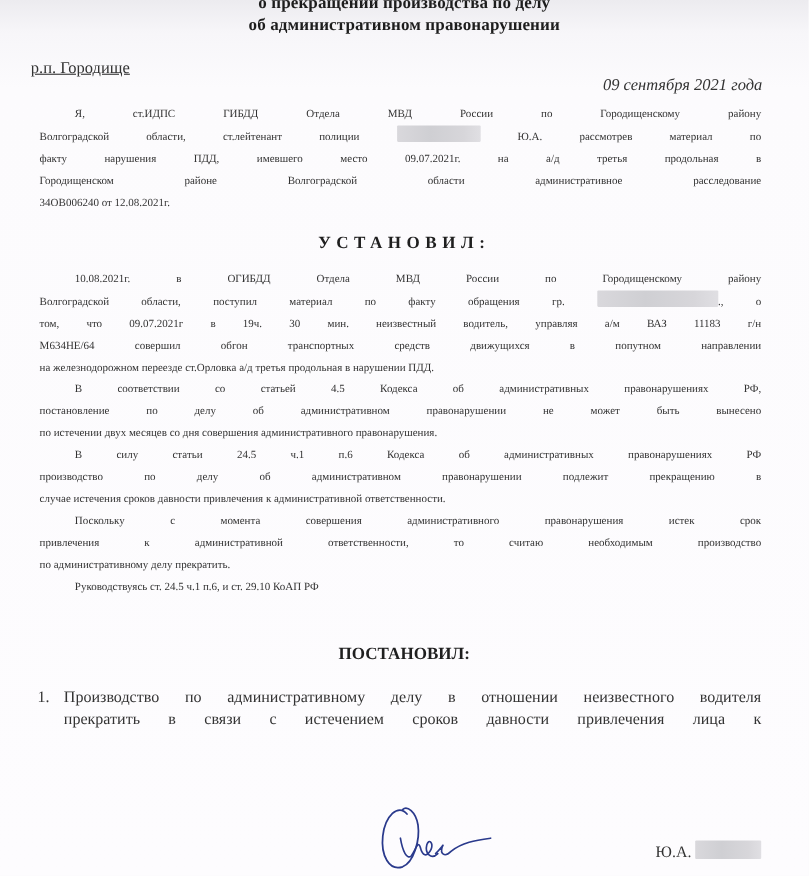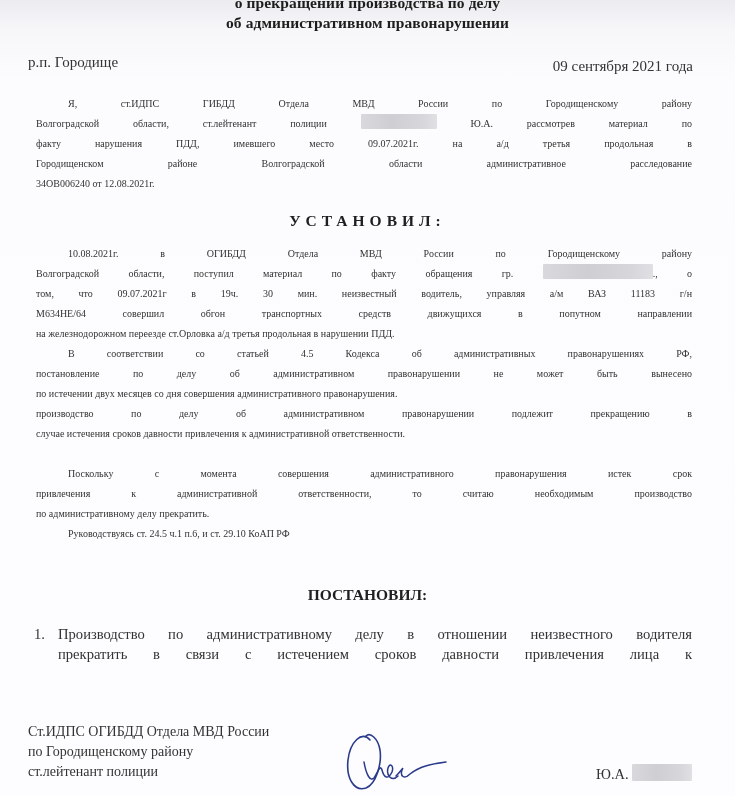--- a/index.html
+++ b/index.html
@@ -35,22 +35,22 @@
     .title.l2 { top: 14px; }
 
     .meta-row {
       position: absolute;
       top: 54px;
       left: 28px;
       right: 42px;
       font-size: 15px;
       color: #333;
     }
-    .meta-place { position: absolute; left: 0; top: 0; }
-    .meta-date  { position: absolute; right: 0; top: 4px; }
+    .meta-place { position: absolute; left: 0; top: 0; text-decoration: underline; }
+    .meta-date  { position: absolute; right: 0; top: 16px; font-style: italic; }
 
     .para {
       position: absolute;
       left: 36px;
       width: 656px;
       font-size: 10px;
       line-height: 20px;
       text-align: justify;
       text-align-last: left;
       color: #333;
@@ -150,20 +150,21 @@
     <span class="line last">на железнодорожном переезде ст.Орловка а/д третья продольная в нарушении ПДД.</span>
   </div>
 
   <div class="para" style="top:344px;">
     <span class="line"><span class="indent"></span><span>В соответствии со статьей 4.5 Кодекса об административных правонарушениях РФ,</span></span>
     <span class="line">постановление по делу об административном правонарушении не может быть вынесено</span>
     <span class="line last">по истечении двух месяцев со дня совершения административного правонарушения.</span>
   </div>
 
   <div class="para" style="top:404px;">
+    <span class="line"><span class="indent"></span><span>В силу статьи 24.5 ч.1 п.6 Кодекса об административных правонарушениях РФ</span></span>
     <span class="line">производство по делу об административном правонарушении подлежит прекращению в</span>
     <span class="line last">случае истечения сроков давности привлечения к административной ответственности.</span>
   </div>
 
   <div class="para" style="top:464px;">
     <span class="line"><span class="indent"></span><span>Поскольку с момента совершения административного правонарушения истек срок</span></span>
     <span class="line">привлечения к административной ответственности, то считаю необходимым производство</span>
     <span class="line last">по административному делу прекратить.</span>
   </div>
 
@@ -172,25 +173,20 @@
   </div>
 
   <div class="section-heading" style="top:586px;">ПОСТАНОВИЛ:</div>
 
   <div class="list-item" style="top:624px;">
     <span class="list-num">1.</span>
     <span class="line">Производство по административному делу в отношении неизвестного водителя</span>
     <span class="line">прекратить в связи с истечением сроков давности привлечения лица к</span>
   </div>
 
-  <div class="signature-block">
-    <div>Ст.ИДПС  ОГИБДД Отдела МВД России</div>
-    <div>по Городищенскому району</div>
-    <div>ст.лейтенант полиции</div>
-  </div>
 
   <svg class="signature-svg" viewBox="0 0 110 74">
     <path d="M30 18 C 22 8, 10 20, 8 38 C 6 56, 14 70, 26 66 C 36 62, 42 42, 40 28 C 38 16, 30 10, 26 14" fill="none" stroke="#2a3a8c" stroke-width="1.6" stroke-linecap="round"></path>
     <path d="M24 40 C 26 52, 30 60, 34 56 C 38 50, 40 42, 42 48 C 44 56, 48 58, 52 50 C 54 44, 50 40, 48 46 C 46 54, 52 60, 58 54" fill="none" stroke="#2a3a8c" stroke-width="1.5" stroke-linecap="round"></path>
     <path d="M56 54 C 62 48, 64 44, 62 48 C 60 54, 64 58, 70 52 C 80 44, 92 42, 106 40" fill="none" stroke="#2a3a8c" stroke-width="1.5" stroke-linecap="round"></path>
   </svg>
 
   <div class="signer-name">
     <span>Ю.А.</span>
     <span class="blur" style="width:60px; height:17px;"></span>

